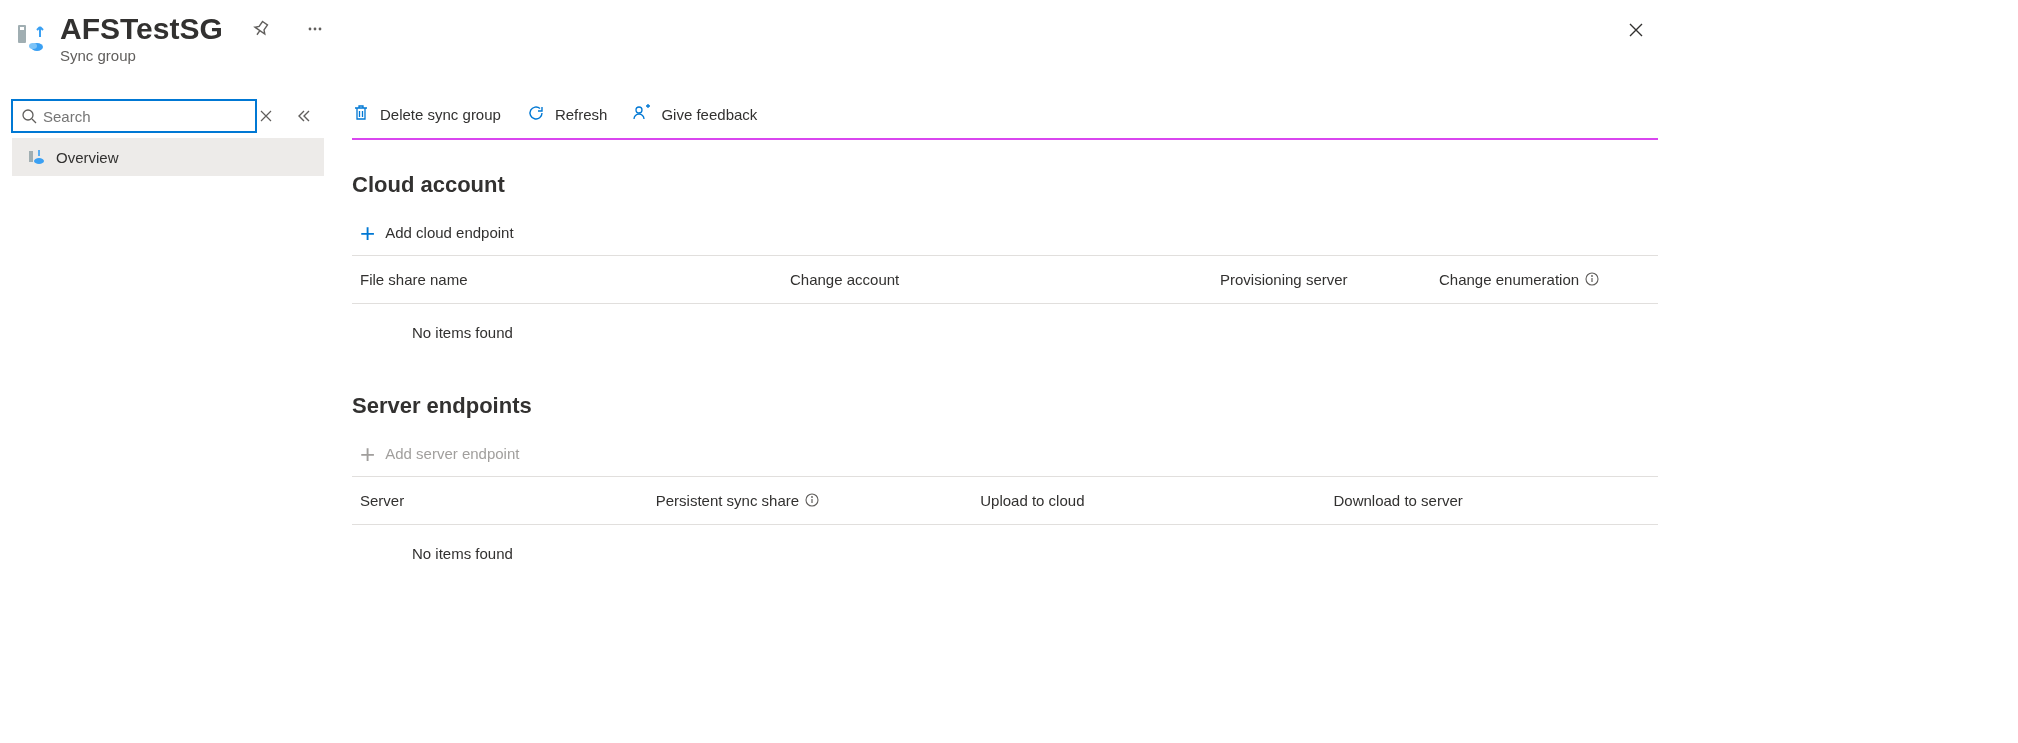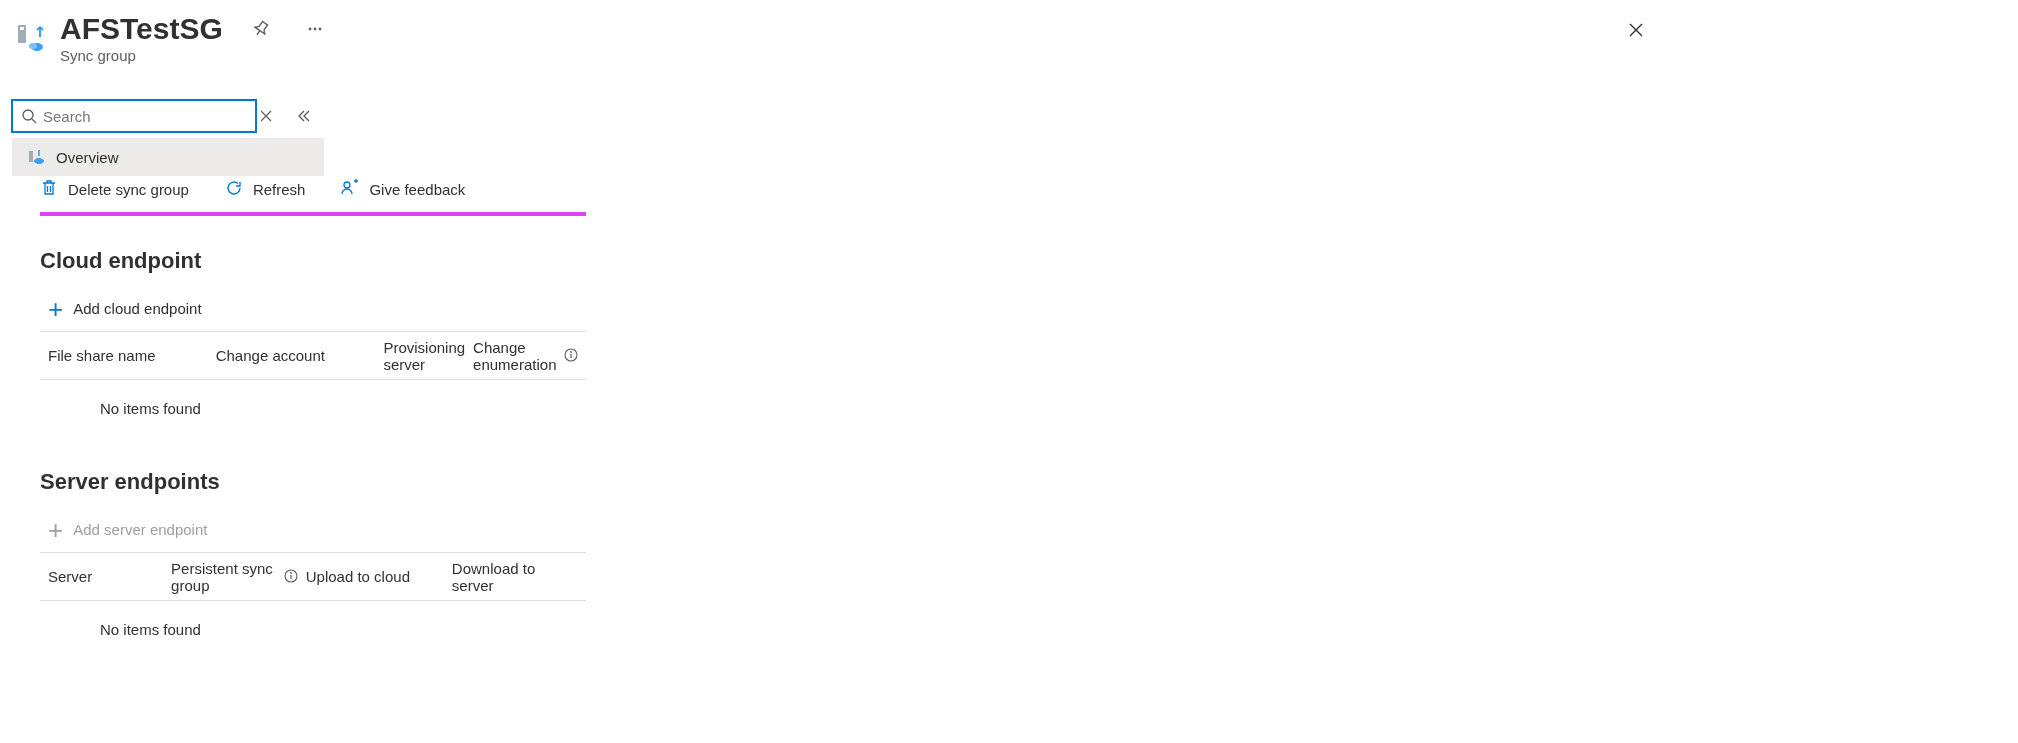--- a/index.html
+++ b/index.html
@@ -10,41 +10,41 @@
   .header { display:flex; align-items:center; padding:12px 8px 6px 16px; }
   .header-icon { margin-right:10px; display:flex; align-items:flex-end; }
   .title-block { display:flex; flex-direction:column; }
   .title-line { display:flex; align-items:center; gap:22px; }
   .title { font-size:30px; font-weight:600; color:#323130; line-height:1.1; }
   .subtitle { font-size:15px; color:#605e5c; margin-top:2px; }
   .hdr-btn { width:32px; height:32px; display:flex; align-items:center; justify-content:center; color:#605e5c; cursor:pointer; }
   .close-btn { position:absolute; top:14px; right:14px; width:32px; height:32px; display:flex; align-items:center; justify-content:center; cursor:pointer; }
 
   
-  .body { display:flex; flex-direction:column; align-items:flex-start; padding:30px 8px 0 12px; }
+  .body { display:flex; align-items:flex-start; padding:30px 8px 0 12px; }
 
   
   .sidebar { width:312px; flex:none; position:relative; }
   .search-row { display:flex; align-items:center; gap:4px; padding-right:6px;}
   .search-box { flex:1; height:32px; border:1px solid #0078d4; background:#fff; display:flex; align-items:center; padding:0 8px; outline:1px solid #0078d4; }
   .search-box .icon { color:#605e5c; margin-right:6px; flex:none; }
   .search-box input { border:none; outline:none; font-size:15px; flex:1; background:transparent; color:#323130; }
   .clear-btn { width:26px; text-align:center; color:#605e5c; cursor:pointer; font-size:18px; }
   .collapse-btn { width:28px; display:flex; justify-content:center; align-items:center; color:#605e5c; cursor:pointer; }
 
   .nav { margin-top:6px; }
   .nav-item { display:flex; align-items:center; height:38px; padding:0 10px 0 14px; gap:10px; font-size:15px; color:#323130; cursor:pointer; }
   .nav-item.selected { background:#edebe9; font-weight:400; }
   .nav-caret { width:14px; display:flex; justify-content:center; }
   .nav-icon { width:20px; display:flex; justify-content:center; color:#605e5c; }
 
   
   .main { flex:1; min-width:0; padding-left:28px; }
 
-  .toolbar { display:flex; align-items:center; height:40px; gap:36px; border-bottom:4px solid #d946ef; padding-bottom:10px; margin-bottom:32px; }
+  .toolbar { display:flex; align-items:center; height:40px; gap:26px; border-bottom:2px solid #d946ef; padding-bottom:10px; margin-bottom:32px; }
   .tbtn { display:flex; align-items:center; gap:8px; color:#323130; cursor:pointer; font-size:15px; }
   .tbtn .icon { color:#0078d4; width:20px; height:20px; }
 
   h2.section { font-size:22px; font-weight:600; margin-bottom:12px; color:#323130; }
   .add-row { display:flex; align-items:center; gap:10px; height:46px; padding:0 8px; border-bottom:1px solid #e1dfdd; font-size:15px;}
   .add-row.enabled { color:#323130; cursor:pointer; }
   .add-row.enabled .plus { color:#0078d4; }
   .add-row.disabled { color:#a19f9d; }
   .add-row .plus { font-size:26px; font-weight:300; line-height:0; }
 
@@ -161,21 +161,21 @@
                 <circle cx="6" cy="6" r="3" stroke="#0078d4" stroke-width="1.3" fill="none"></circle>
                 <path d="M1 15 a5 5 0 0 1 10 0" stroke="#0078d4" stroke-width="1.3" fill="none"></path>
                 <path d="M13 2 L17 2 M15 0 L15 4" stroke="#0078d4" stroke-width="1.3"></path>
               </svg>
         </span>
         <span>Give feedback</span>
       </div>
     </div>
 
     <div class="section-block">
-      <h2 class="section">Cloud endpoint</h2>
+      <h2 class="section">Cloud account</h2>
       <div class="add-row enabled">
         <span class="plus">+</span>
         <span>Add cloud endpoint</span>
       </div>
       <div class="cols">
         <div class="col" style="flex:2">
               <span>File share name</span>
             </div>
         <div class="col" style="flex:2">
               <span>Change account</span>
@@ -201,21 +201,21 @@
       <h2 class="section">Server endpoints</h2>
       <div class="add-row disabled">
         <span class="plus">+</span>
         <span>Add server endpoint</span>
       </div>
       <div class="cols">
         <div class="col" style="flex:1">
               <span>Server</span>
             </div>
         <div class="col" style="flex:1.1">
-          <span>Persistent sync group</span>
+          <span>Persistent sync share</span>
           <span class="info-icon">
                 <svg width="14" height="14" viewBox="0 0 14 14">
                   <circle cx="7" cy="7" r="6" stroke="#605e5c" stroke-width="1.1" fill="none"></circle>
                   <circle cx="7" cy="4" r="0.9" fill="#605e5c"></circle>
                   <path d="M7 6 v4" stroke="#605e5c" stroke-width="1.2"></path>
                 </svg>
               </span>
         </div>
         <div class="col" style="flex:1.2">
               <span>Upload to cloud</span>

